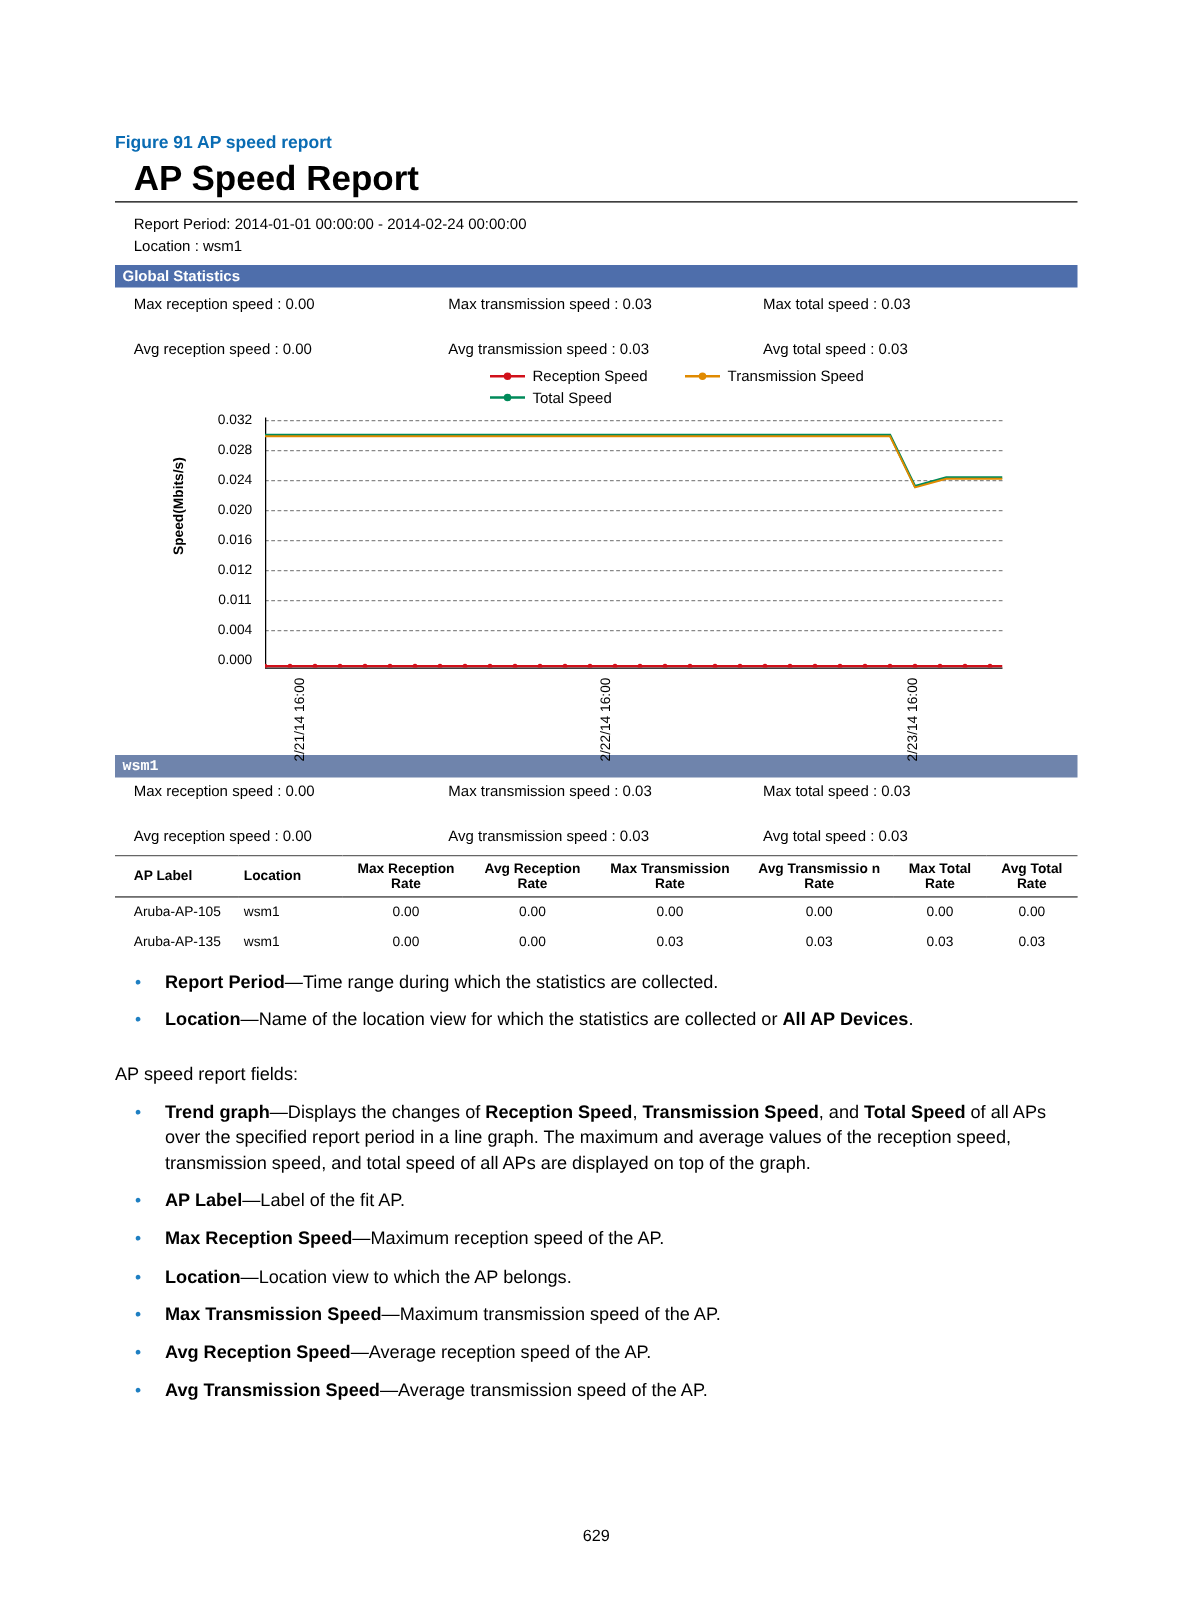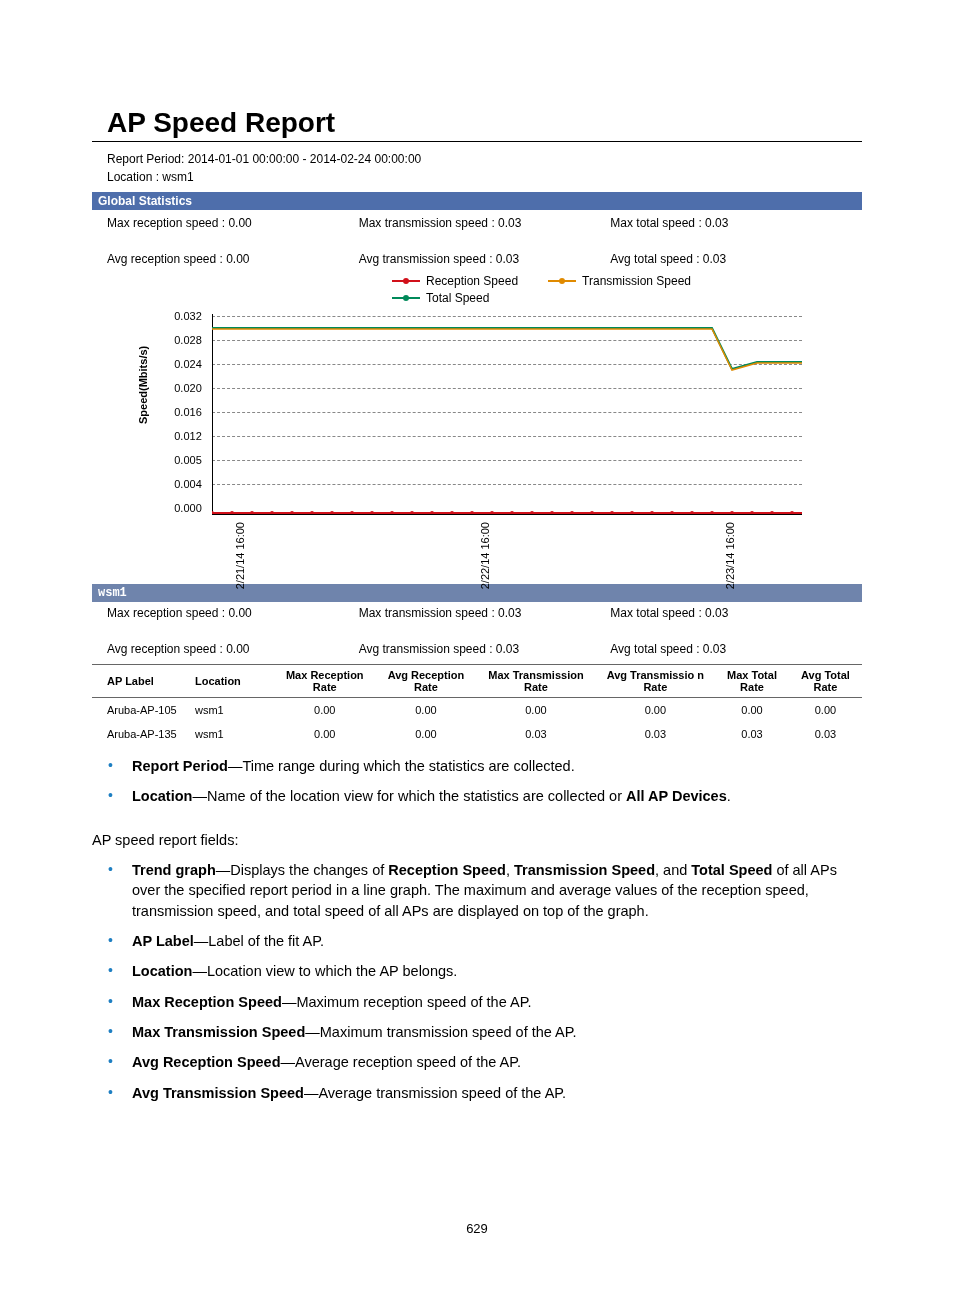--- a/index.html
+++ b/index.html
@@ -37,20 +37,21 @@
   ul.params{list-style:none;padding:0;margin:6px 0 0 0;}
   ul.params>li{position:relative;padding-left:40px;margin:10px 0;font-size:14.5px;line-height:1.4;}
   ul.params>li::before{content:"•";color:#1e7fc2;position:absolute;left:16px;top:0;font-size:14px;}
   .b{font-weight:bold;}
   .page-num{position:absolute;bottom:60px;left:0;width:100%;text-align:center;font-size:13px;}
 </style>
 </head>
 <body>
 
 <div class="page">
+  <div class="fig-caption">Figure 91 AP speed report</div>
   <div class="report-title">AP Speed Report</div>
   <hr class="hr">
   <div class="meta">Report Period: 2014-01-01 00:00:00 - 2014-02-24 00:00:00</div>
   <div class="meta">Location : wsm1</div>
 
   <div class="bar">Global Statistics</div>
   <div class="stats-grid">
     <div>Max reception speed : 0.00</div>
     <div>Max transmission speed : 0.03</div>
     <div>Max total speed : 0.03</div>
@@ -85,21 +86,21 @@
 
       <div class="ylabel">Speed(Mbits/s)</div>
 
       <div>
         <div class="ytick" style="top:36px">0.032</div>
         <div class="ytick" style="top:60px">0.028</div>
         <div class="ytick" style="top:84px">0.024</div>
         <div class="ytick" style="top:108px">0.020</div>
         <div class="ytick" style="top:132px">0.016</div>
         <div class="ytick" style="top:156px">0.012</div>
-        <div class="ytick" style="top:180px">0.005</div>
+        <div class="ytick" style="top:180px">0.011</div>
         <div class="ytick" style="top:204px">0.004</div>
         <div class="ytick" style="top:228px">0.000</div>
         <div class="grid-line" style="top:42px"></div>
         <div class="grid-line" style="top:66px"></div>
         <div class="grid-line" style="top:90px"></div>
         <div class="grid-line" style="top:114px"></div>
         <div class="grid-line" style="top:138px"></div>
         <div class="grid-line" style="top:162px"></div>
         <div class="grid-line" style="top:186px"></div>
         <div class="grid-line" style="top:210px"></div>
@@ -209,21 +210,21 @@
 
   <ul class="params">
     <li><span class="b">Report Period</span><span>—Time range during which the statistics are collected.</span></li>
     <li><span class="b">Location</span><span>—Name of the location view for which the statistics are collected or </span><span class="b">All AP Devices</span><span>.</span></li>
   </ul>
 
   <div class="body-text">AP speed report fields:</div>
   <ul class="params">
     <li><span class="b">Trend graph</span><span>—Displays the changes of </span><span class="b">Reception Speed</span><span>, </span><span class="b">Transmission Speed</span><span>, and </span><span class="b">Total Speed</span><span> of all APs over the specified report period in a line graph. The maximum and average values of the reception speed, transmission speed, and total speed of all APs are displayed on top of the graph.</span></li>
     <li><span class="b">AP Label</span><span>—Label of the fit AP.</span></li>
+    <li><span class="b">Max Reception Speed</span><span>—Maximum reception speed of the AP.</span></li>
     <li><span class="b">Location</span><span>—Location view to which the AP belongs.</span></li>
-    <li><span class="b">Max Reception Speed</span><span>—Maximum reception speed of the AP.</span></li>
     <li><span class="b">Max Transmission Speed</span><span>—Maximum transmission speed of the AP.</span></li>
     <li><span class="b">Avg Reception Speed</span><span>—Average reception speed of the AP.</span></li>
     <li><span class="b">Avg Transmission Speed</span><span>—Average transmission speed of the AP.</span></li>
   </ul>
 
   <div class="page-num">629</div>
 </div>
 
 </body></html>

